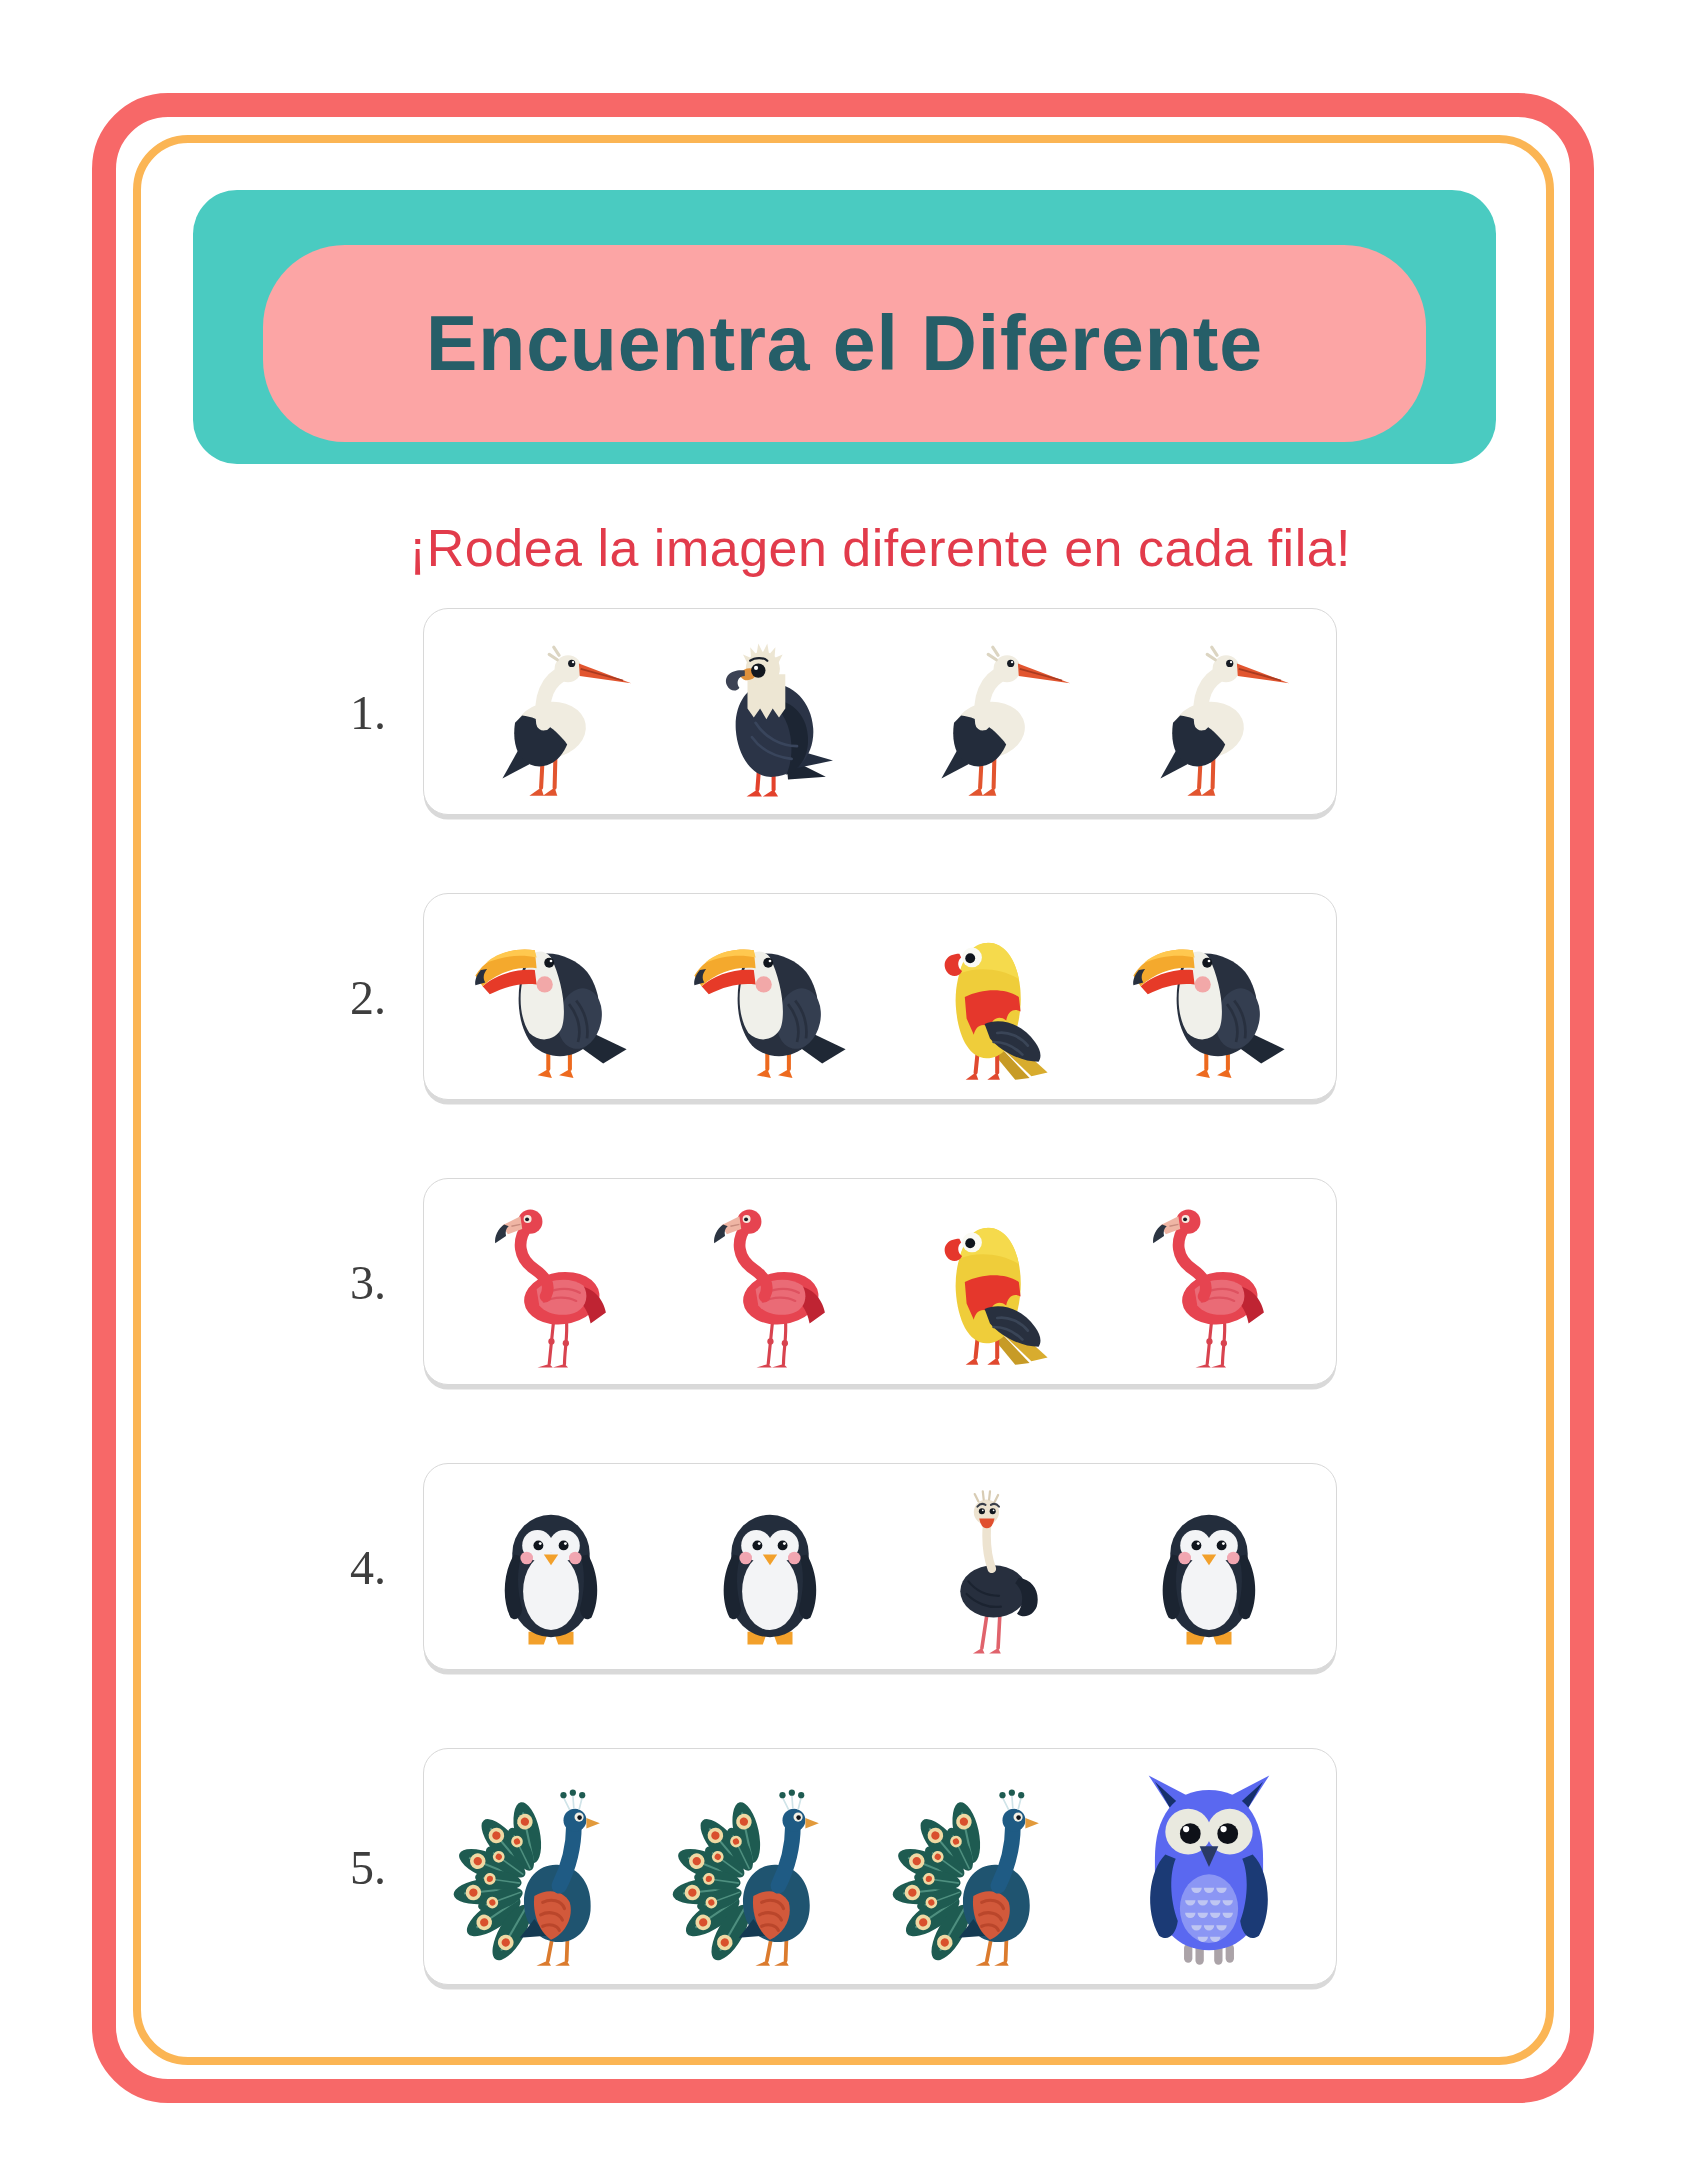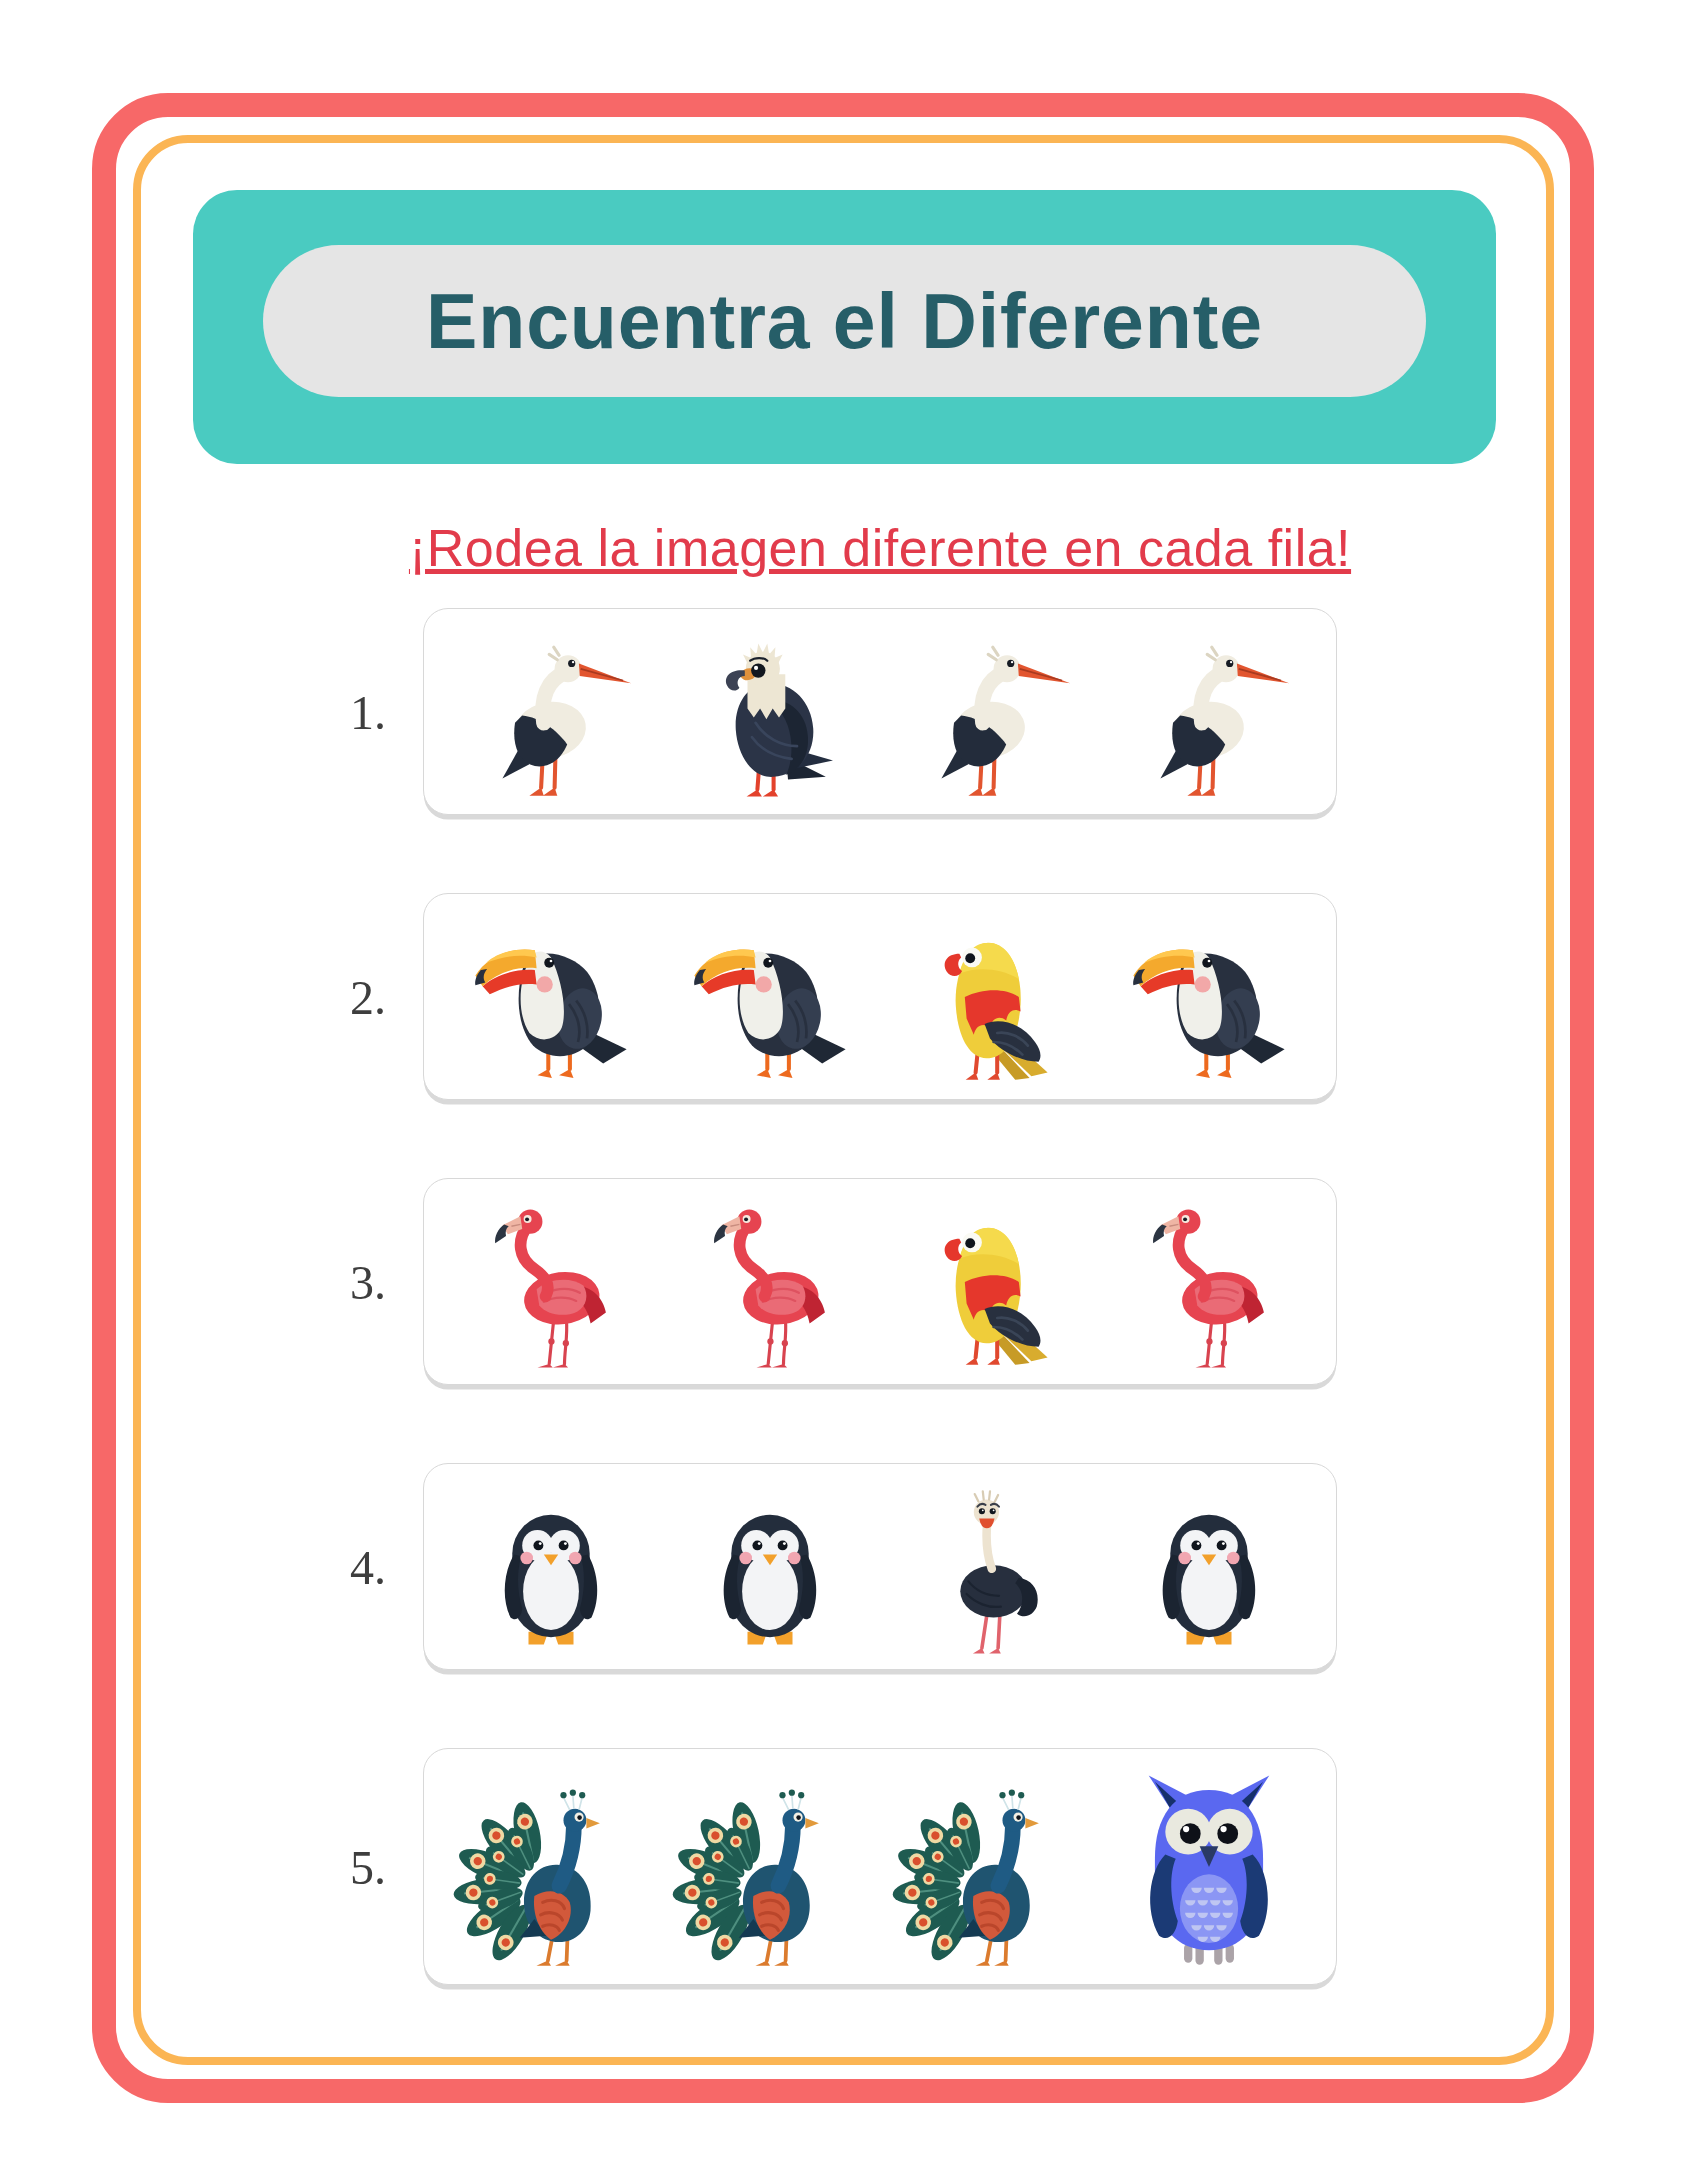--- a/index.html
+++ b/index.html
@@ -6,27 +6,27 @@
   html,body { width:1687px; height:2183px; background:#ffffff; }
   body { font-family:"Liberation Sans", sans-serif; position:relative; overflow:hidden; }
 
   .frame-coral { position:absolute; left:92px; top:93px; width:1502px; height:2010px;
                  border:24px solid #F76868; border-radius:76px; }
   .frame-orange { position:absolute; left:133px; top:135px; width:1421px; height:1930px;
                   border:8.3px solid #FBB554; border-radius:55px; }
 
   .header-band { position:absolute; left:193px; top:190px; width:1303px; height:274px;
                  background:#4ACBC1; border-radius:44px; }
-  .title-pill { position:absolute; left:70px; top:55px; width:1163px; height:152px;
-                background:#e5e5e5; border-radius:82px;
+  .title-pill { position:absolute; left:70px; top:55px; width:1163px; height:197px;
+                background:#fca5a5; border-radius:82px;
                 display:flex; align-items:center; justify-content:center; }
   .page-title { font-size:77px; font-weight:bold; color:#265E68; letter-spacing:0.9px; }
 
   .instructions { position:absolute; top:518px; left:880px; transform:translateX(-50%);
-                  white-space:nowrap; font-size:52px; color:#E23B4B; letter-spacing:0.5px;text-decoration:underline; }
+                  white-space:nowrap; font-size:52px; color:#E23B4B; letter-spacing:0.5px; }
 
   .rows { position:absolute; left:0; top:608px; width:100%; }
   .row { position:relative; height:207px; margin-bottom:78px; }
   .row:nth-child(5) { height:237px; margin-bottom:0; }
   .row-number { position:absolute; left:329px; width:78px; top:50%; transform:translateY(-50%);
                 text-align:center; font-family:"Liberation Serif", serif;
                 font-size:48px; color:#3E3E3E; }
   .row-card { position:absolute; left:423px; top:0; width:914px; height:100%;
               background:#ffffff; border:1.8px solid #D8D8D8; border-radius:25px;
               box-shadow:0 5.5px 0 -0.9px #D9D9D9;

